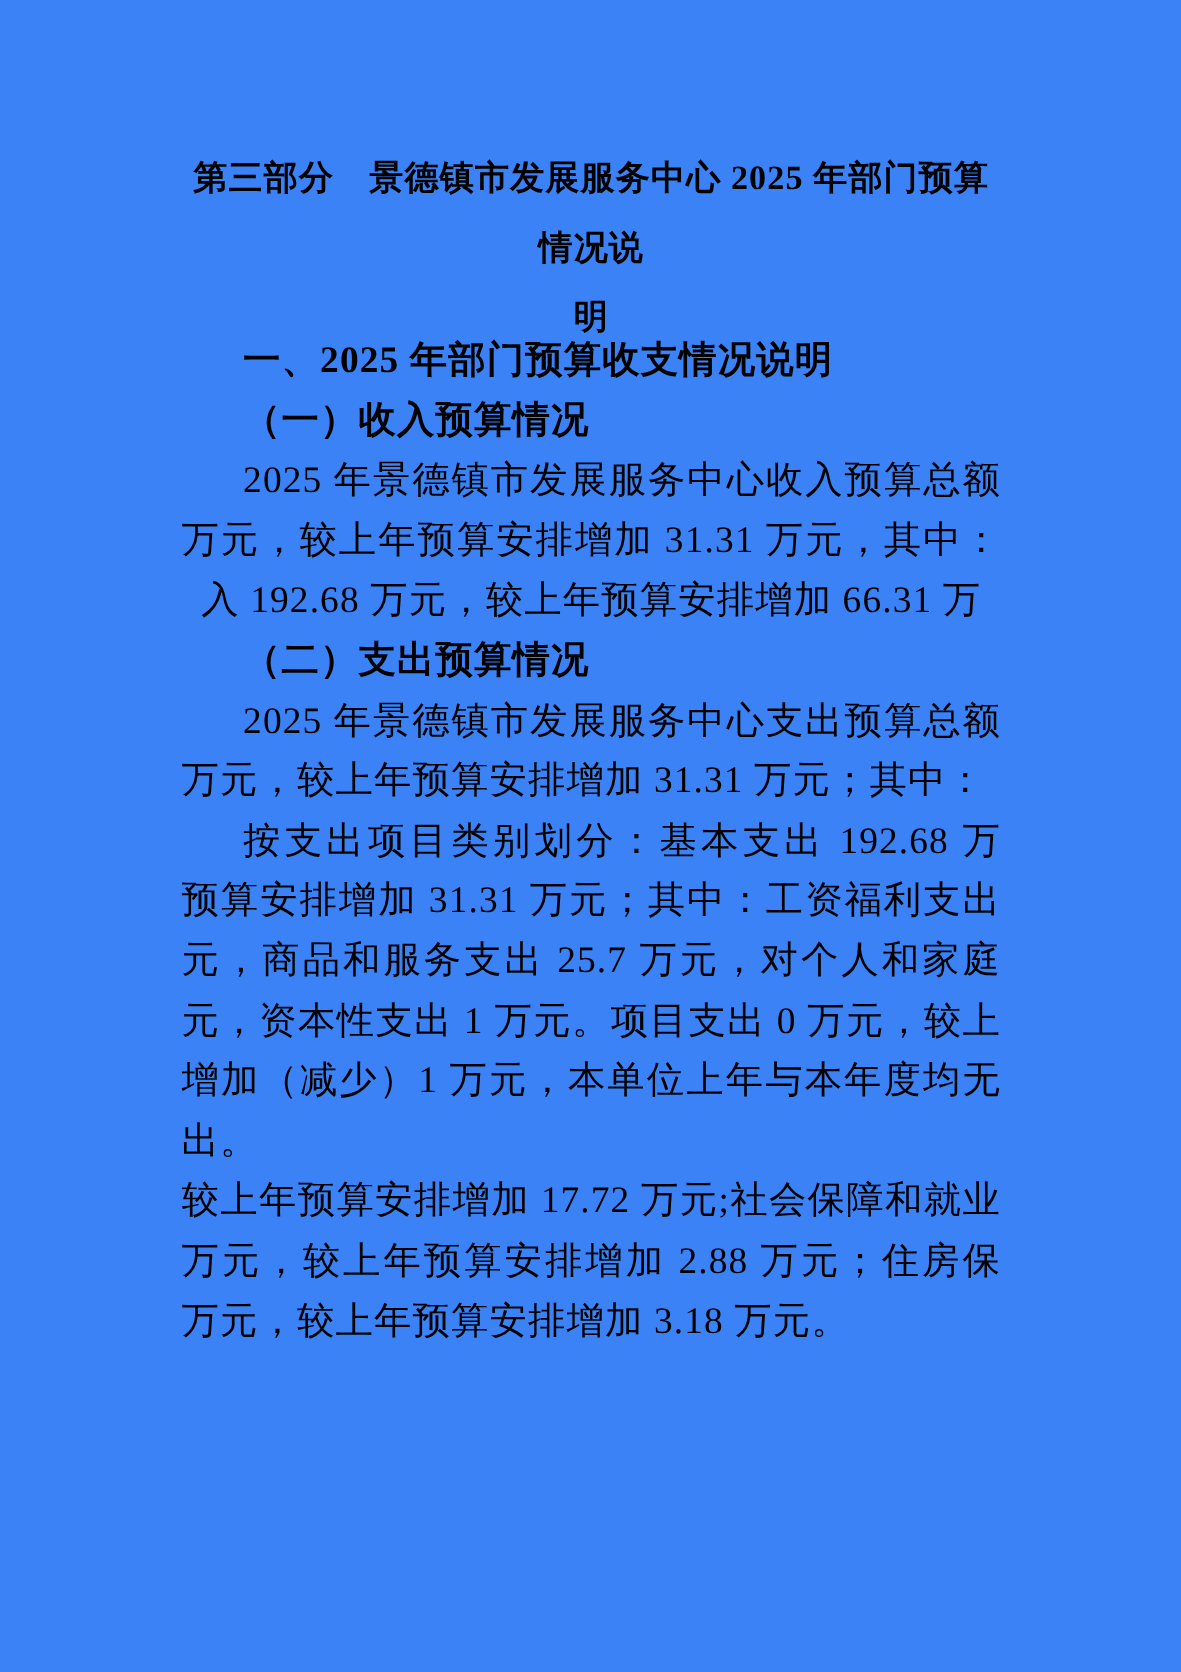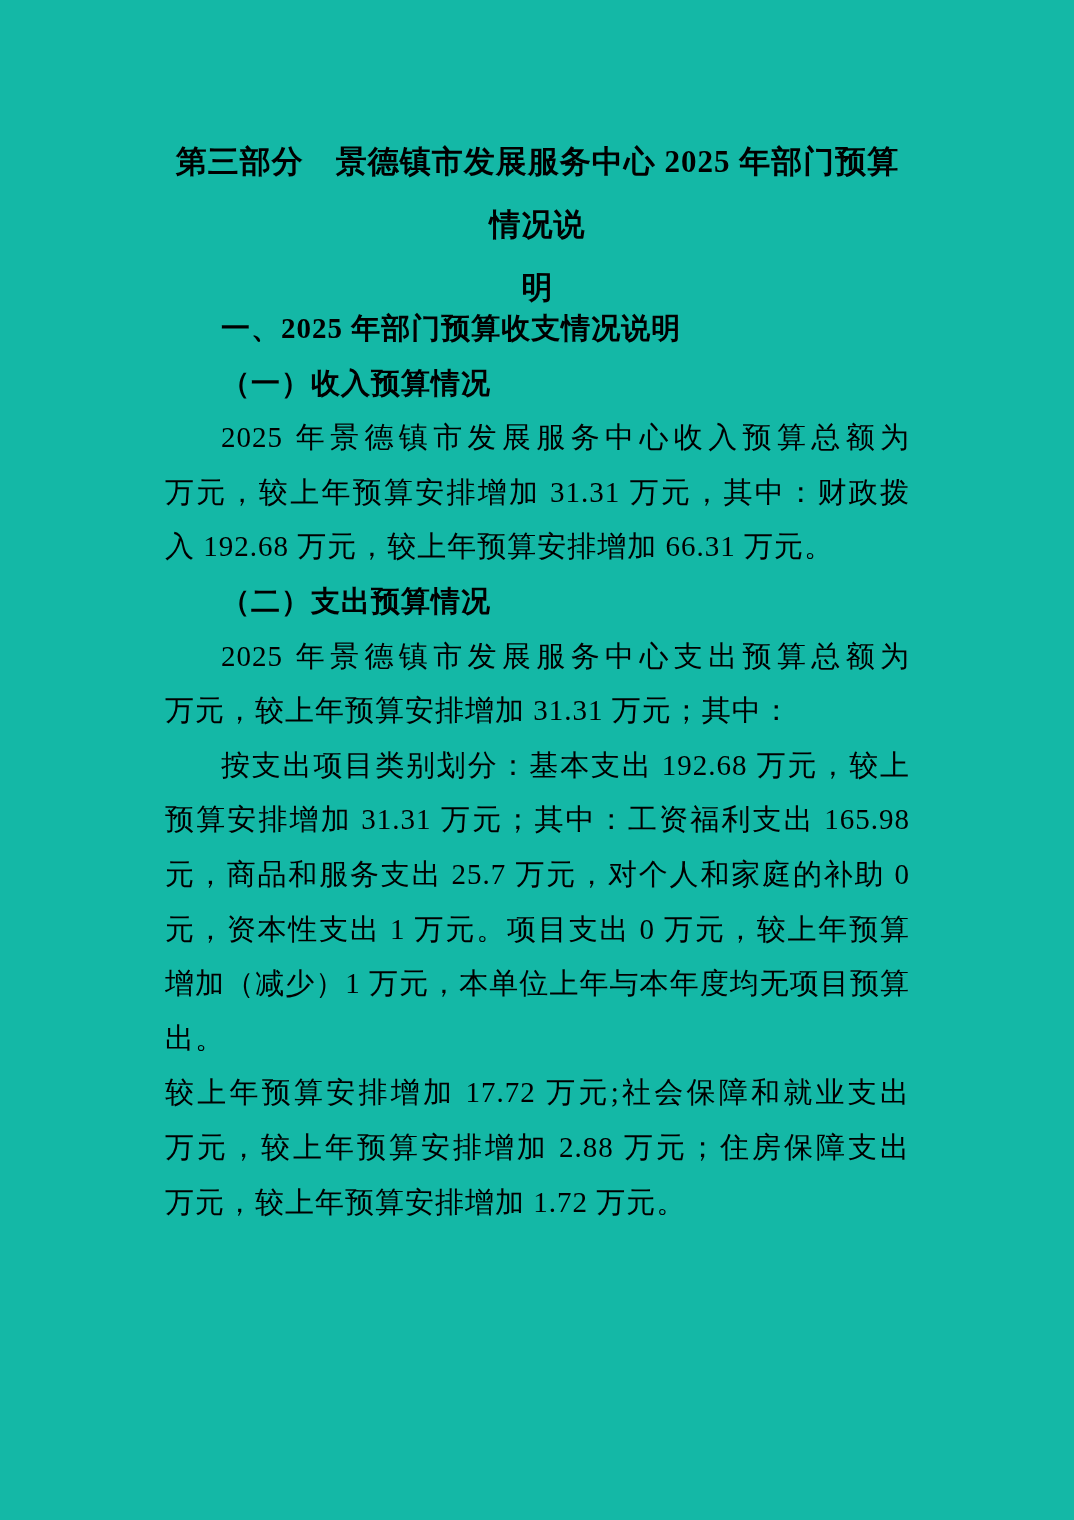--- a/index.html
+++ b/index.html
@@ -6,21 +6,21 @@
     margin: 0;
     padding: 0;
     background: #ffffff;
     font-family: "Liberation Serif", "DejaVu Serif", serif;
     color: #000000;
   }
   .page {
     position: relative;
     width: 1074px;
     height: 1520px;
-    background: #14b8a6;
+    background: #3b82f6;
     overflow: hidden;
   }
   .title {
     position: absolute;
     left: 165px;
     top: 130px;
     width: 745px;
     text-align: center;
     font-weight: bold;
     font-size: 31px;
@@ -29,21 +29,21 @@
   }
   .flow {
     position: absolute;
     left: 165px;
     top: 301px;
     width: 745px;
   }
   .line {
     height: 54.6px;
     line-height: 54.6px;
-    font-size: 29px;
+    font-size: 34px;
     letter-spacing: 1px;
     overflow: hidden;
     text-align: justify;
     text-align-last: justify;
   }
   .line.end {
     text-align: center;
     text-align-last: left;
   }
   .line.h {
@@ -82,17 +82,17 @@
 
     <div class="line ind">按支出项目类别划分：基本支出 192.68 万元，较上年</div>
     <div class="line">预算安排增加 31.31 万元；其中：工资福利支出 165.98 万</div>
     <div class="line">元，商品和服务支出 25.7 万元，对个人和家庭的补助 0 万</div>
     <div class="line">元，资本性支出 1 万元。项目支出 0 万元，较上年预算安排</div>
     <div class="line">增加（减少）1 万元，本单位上年与本年度均无项目预算支</div>
     <div class="line end">出。</div>
 
     <div class="line">较上年预算安排增加 17.72 万元;社会保障和就业支出 17.82</div>
     <div class="line">万元，较上年预算安排增加 2.88 万元；住房保障支出 8.91</div>
-    <div class="line end">万元，较上年预算安排增加 1.72 万元。</div>
+    <div class="line end">万元，较上年预算安排增加 3.18 万元。</div>
 
   </div>
 
 </div>
 
 </body></html>

